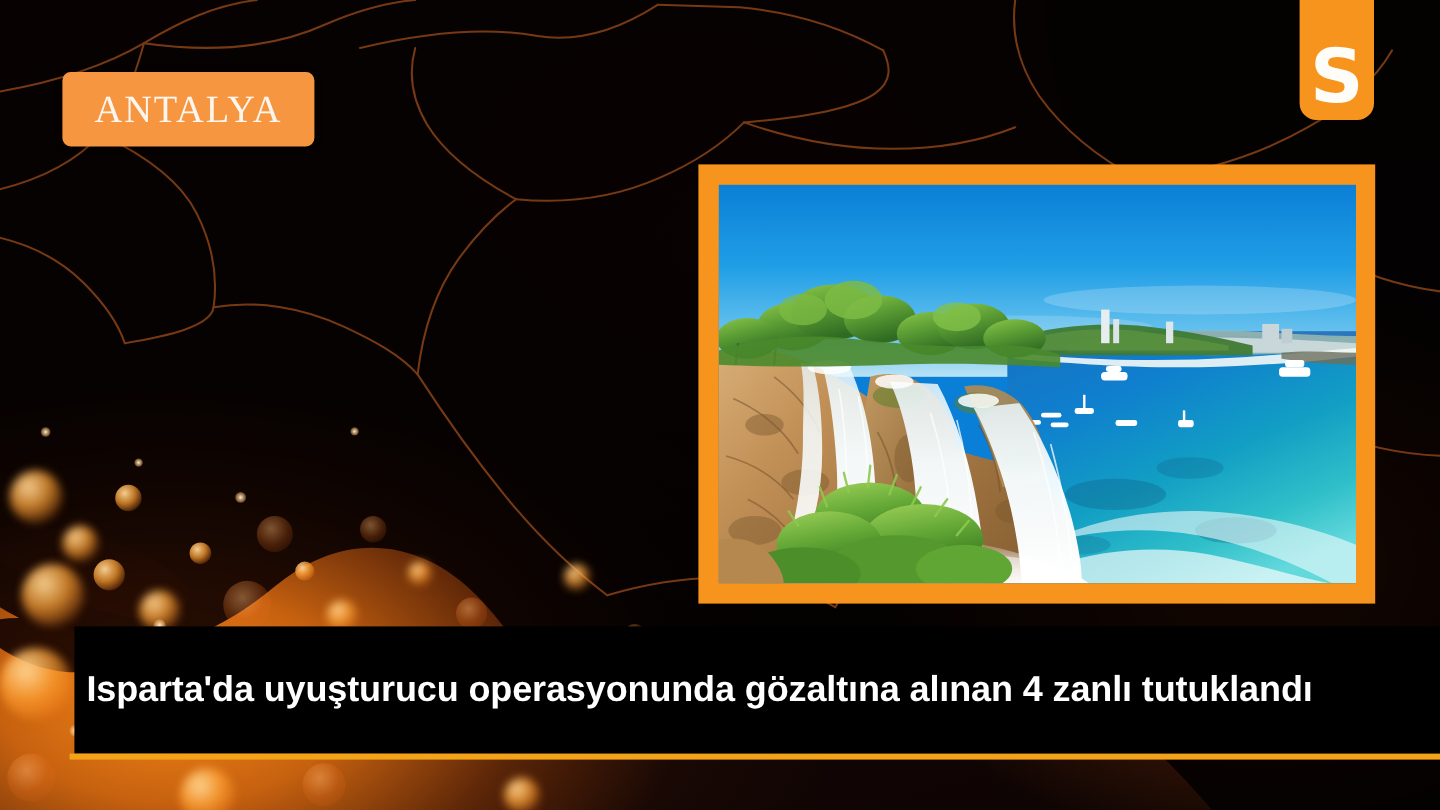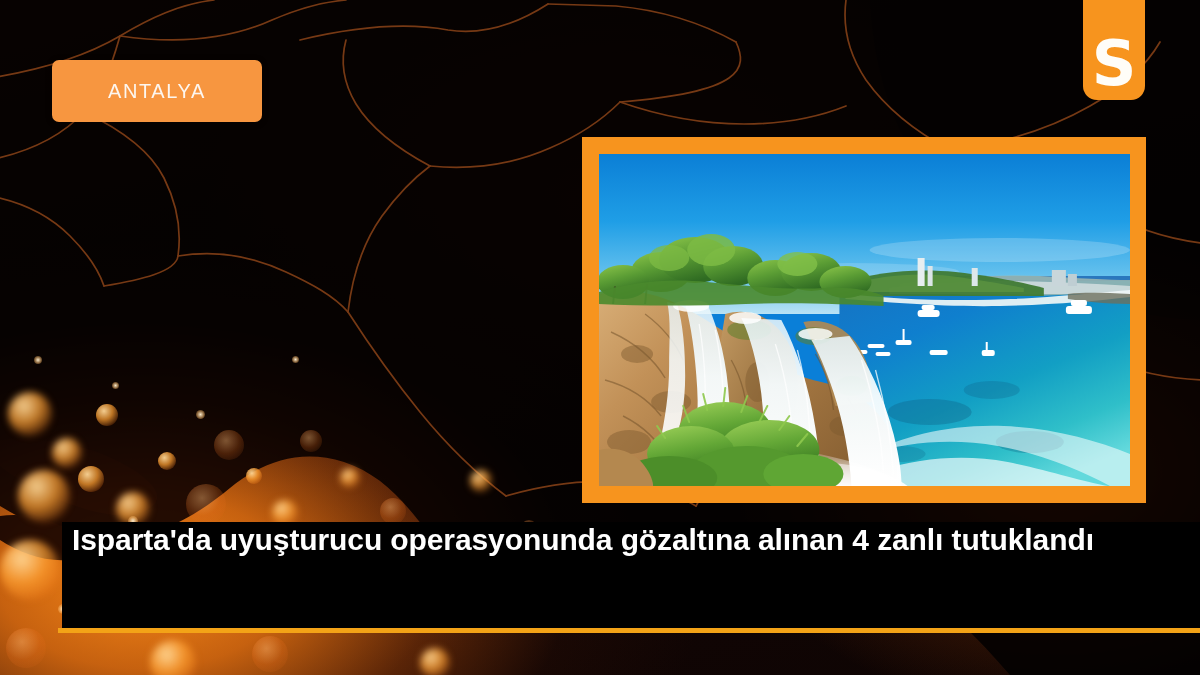--- a/index.html
+++ b/index.html
@@ -56,25 +56,26 @@
   #city-badge {
     position:absolute; left:52px; top:60px;
     width:210px; height:62px;
     background:#f79640;
     border-radius:7px;
     display:flex; align-items:center; justify-content:center;
     box-shadow:0 1px 6px rgba(0,0,0,0.25);
   }
   #city-badge .txt {
     color:#fdf6ef;
-    font-size:20px;
+    font-size:32px;
     letter-spacing:1.6px;
     font-weight:400;
     line-height:1;
     white-space:nowrap;
+    font-family:Liberation Serif, serif;
   }
 
   
   #brand-logo {
     position:absolute; left:1083px; top:-16px;
     width:62px; height:116px;
     background:#f7941e;
     border-radius:14px;
     display:flex; align-items:flex-end; justify-content:center;
     padding-bottom:10px;
@@ -98,21 +99,21 @@
     position:relative; width:100%; height:100%;
     overflow:hidden; background:#0a7fd8;
   }
   #photo svg { display:block; width:100%; height:100%; }
 
   
   #headline-bar {
     position:absolute; left:62px; top:522px;
     width:1138px; height:106px;
     background:#000000;
-    display:flex; align-items:flex-start;
+    display:flex; align-items:center;
   }
   #headline-text {
     color:#ffffff;
     font-size:30px;
     font-weight:700;
     line-height:1.20;
     letter-spacing:-0.1px;
     padding-left:10px;
     padding-right:40px;
     max-width:1120px;

